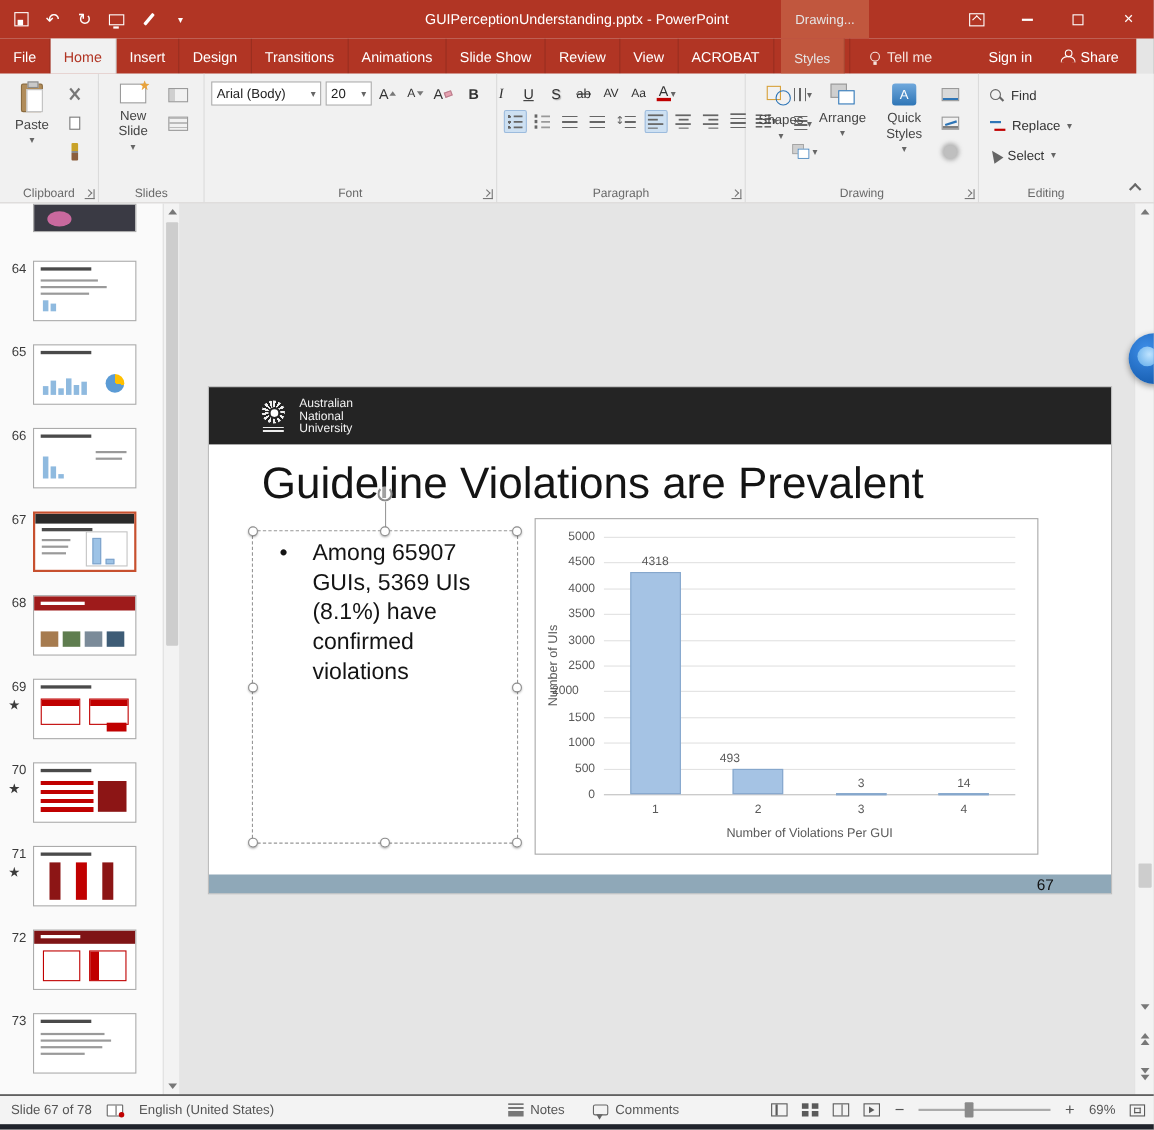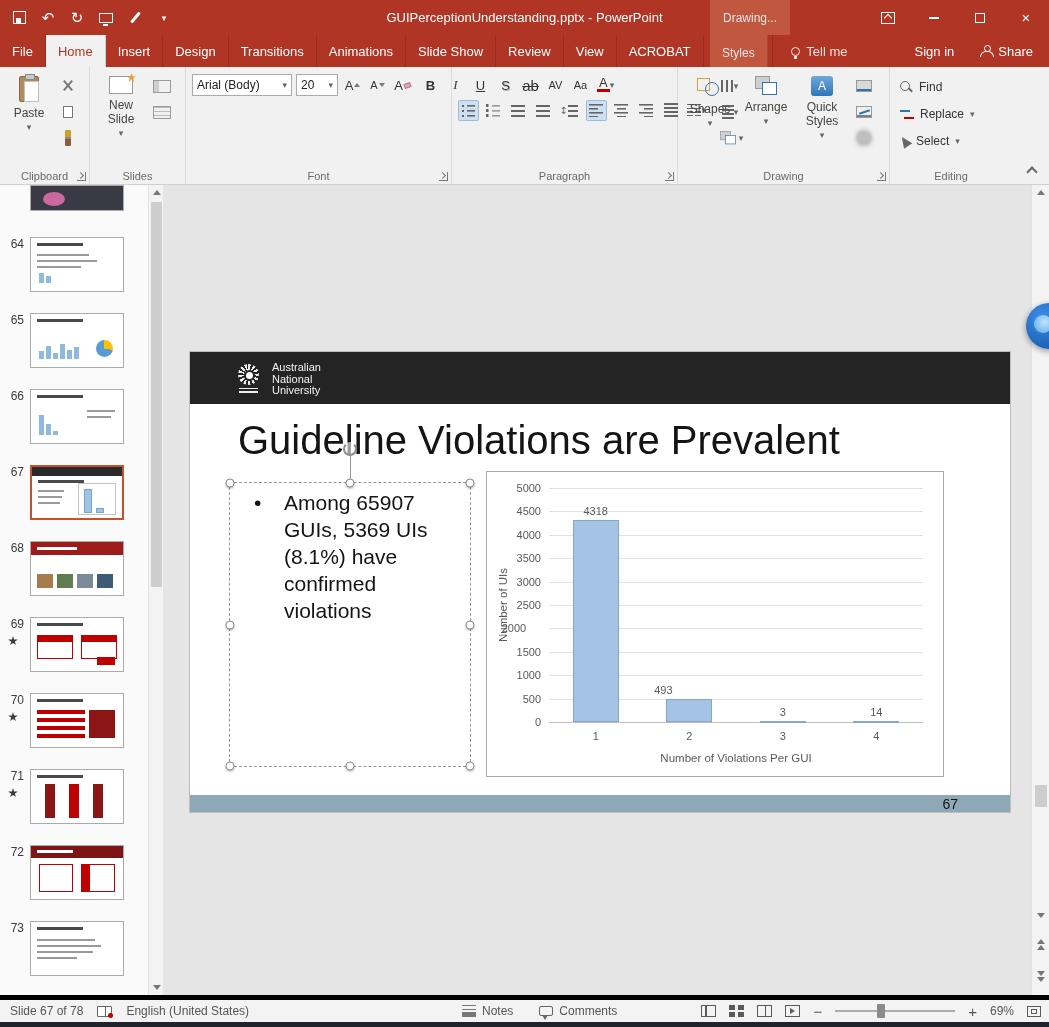--- a/index.html
+++ b/index.html
@@ -21,21 +21,21 @@
   .contextual{position:absolute;left:710px;top:0;height:35px;display:flex;align-items:center;padding:0 13px;
               background:#C1573E;color:#e5e5e5;font-size:12px;}
   .win-controls{position:absolute;right:0;top:0;height:35px;display:flex;align-items:center;}
   .win-btn{width:46px;height:35px;display:flex;align-items:center;justify-content:center;color:#fff;font-size:15px;}
   .ribopts{width:14px;height:12px;border:1.5px solid #fff;position:relative;}
   .ribopts::after{content:"";position:absolute;left:3px;top:2px;width:5px;height:5px;border-left:1.5px solid #fff;border-top:1.5px solid #fff;transform:rotate(45deg);}
   .minbar{width:10px;height:2px;background:#fff;}
   .maxbox{width:10px;height:10px;border:1.5px solid #fff;}
 
   
-  .tabrow{position:absolute;top:35px;left:0;right:0;height:32px;background:#B13524;display:flex;align-items:stretch;
+  .tabrow{position:absolute;top:35px;left:0;right:16px;height:32px;background:#B13524;display:flex;align-items:stretch;
           color:#fff;font-size:13px;text-align:center;}
   #tab-strip{display:flex;align-items:stretch;}
   .tab{display:flex;align-items:center;padding:0 12px;border-right:1px solid rgba(0,0,0,0.14);white-space:nowrap;}
   .tab.active{background:#F1F1F1;color:#B13524;}
   .tab.contextual{background:#C1573E;}
   .tab-right{margin-left:6px;display:flex;align-items:center;flex:1;}
   .tellme{display:flex;align-items:center;gap:6px;color:#F6E3DD;}
   .bulb{width:9px;height:9px;border:1.5px solid #F6E3DD;border-radius:50%;position:relative;}
   .bulb::after{content:"";position:absolute;left:2px;bottom:-4px;width:3px;height:3px;background:#F6E3DD;}
   .signin{margin-left:auto;color:#fff;}
@@ -80,21 +80,21 @@
   .fontrows{display:flex;flex-direction:row;gap:7px;padding:2px 2px;}
   .frow{display:flex;align-items:center;gap:4px;}
   .combo{height:22px;border:1px solid #ABABAB;background:#fff;display:flex;align-items:center;justify-content:space-between;
          font-size:12px;color:#222;padding:0 4px;}
   .fmt{min-width:21px;height:21px;display:flex;align-items:center;justify-content:center;font-size:13px;color:#333;border-radius:2px;}
   .toggled{background:#CDE0F2;border:1px solid #9CBBDD;}
   .b{font-weight:bold;}
   .i{font-style:italic;font-family:"Liberation Serif","DejaVu Serif",serif;}
   .u{text-decoration:underline;}
   .shadow-s{text-shadow:1px 1px 1px #aaa;}
-  .strike{text-decoration:line-through;font-size:15px;}
+  .strike{text-decoration:line-through;font-size:12px;}
   .small-lbl{font-size:11px;}
   .fontcolor{display:flex;flex-direction:column;align-items:center;line-height:10px;}
   .fontcolor .bar{width:13px;height:3px;background:#C00000;margin-top:1px;}
   .tri-up{width:0;height:0;border-left:3px solid transparent;border-right:3px solid transparent;border-bottom:4px solid #777;display:inline-block;margin-left:1px;}
   .tri-dn{width:0;height:0;border-left:3px solid transparent;border-right:3px solid transparent;border-top:4px solid #777;display:inline-block;margin-left:1px;}
   .eraser{width:7px;height:5px;background:#E7A1B0;border:1px solid #b97f8e;display:inline-block;margin-left:1px;transform:rotate(-20deg);}
 
   
   .licon{width:15px;height:14px;background-repeat:no-repeat;display:inline-block;}
   .ic-bullets{background-image:radial-gradient(circle,#666 1.3px,transparent 1.5px),radial-gradient(circle,#666 1.3px,transparent 1.5px),radial-gradient(circle,#666 1.3px,transparent 1.5px),linear-gradient(#666,#666),linear-gradient(#666,#666),linear-gradient(#666,#666);
@@ -231,21 +231,21 @@
   .main-sb .thumb{position:absolute;left:3px;top:600px;width:12px;height:22px;background:#CDCDCD;border-radius:1px;}
   .dblchev{position:absolute;left:0;width:18px;height:26px;display:flex;flex-direction:column;align-items:center;justify-content:center;gap:1px;}
 
   
   .bubble{position:absolute;top:303px;right:-23px;width:46px;height:46px;border-radius:50%;z-index:30;
           background:radial-gradient(circle at 35% 32%,#3E8EE8,#0B4FA0);box-shadow:0 2px 6px rgba(0,0,0,.4);}
   .bubble::after{content:"";position:absolute;left:8px;top:12px;width:18px;height:18px;border-radius:50%;
           background:radial-gradient(circle at 60% 40%,#BEE3FF,#5AA7E8);}
 
   
-  .statusbar{position:absolute;left:0;right:0;bottom:5px;height:27px;background:#F3F3F3;border-top:5px solid #000000;
+  .statusbar{position:absolute;left:0;right:0;bottom:5px;height:27px;background:#F3F3F3;border-top:1px solid #000000;
              display:flex;align-items:center;font-size:12px;color:#555;}
   .st-left{display:flex;align-items:center;gap:14px;padding-left:10px;}
   .book-ic{width:15px;height:11px;border:1.2px solid #666;border-radius:1px;position:relative;background:#fff;}
   .book-ic::before{content:"";position:absolute;left:6.5px;top:0;width:1.2px;height:9px;background:#666;}
   .book-ic::after{content:"";position:absolute;right:-2px;bottom:-2px;width:5px;height:5px;border-radius:50%;background:#C00000;}
   .st-center{position:absolute;left:462px;display:flex;align-items:center;gap:26px;}
   .st-item{display:flex;align-items:center;gap:6px;}
   .notes-ic{width:14px;height:12px;background:linear-gradient(#777 0 1.4px,transparent 1.4px 3.6px,#777 3.6px 5px,transparent 5px 7.2px,#777 7.2px 12px);}
   .comment-ic{width:14px;height:10px;border:1.3px solid #666;border-radius:2px;position:relative;}
   .comment-ic::after{content:"";position:absolute;left:2px;bottom:-5px;width:0;height:0;border-left:3px solid transparent;border-right:3px solid transparent;border-top:5px solid #666;}

